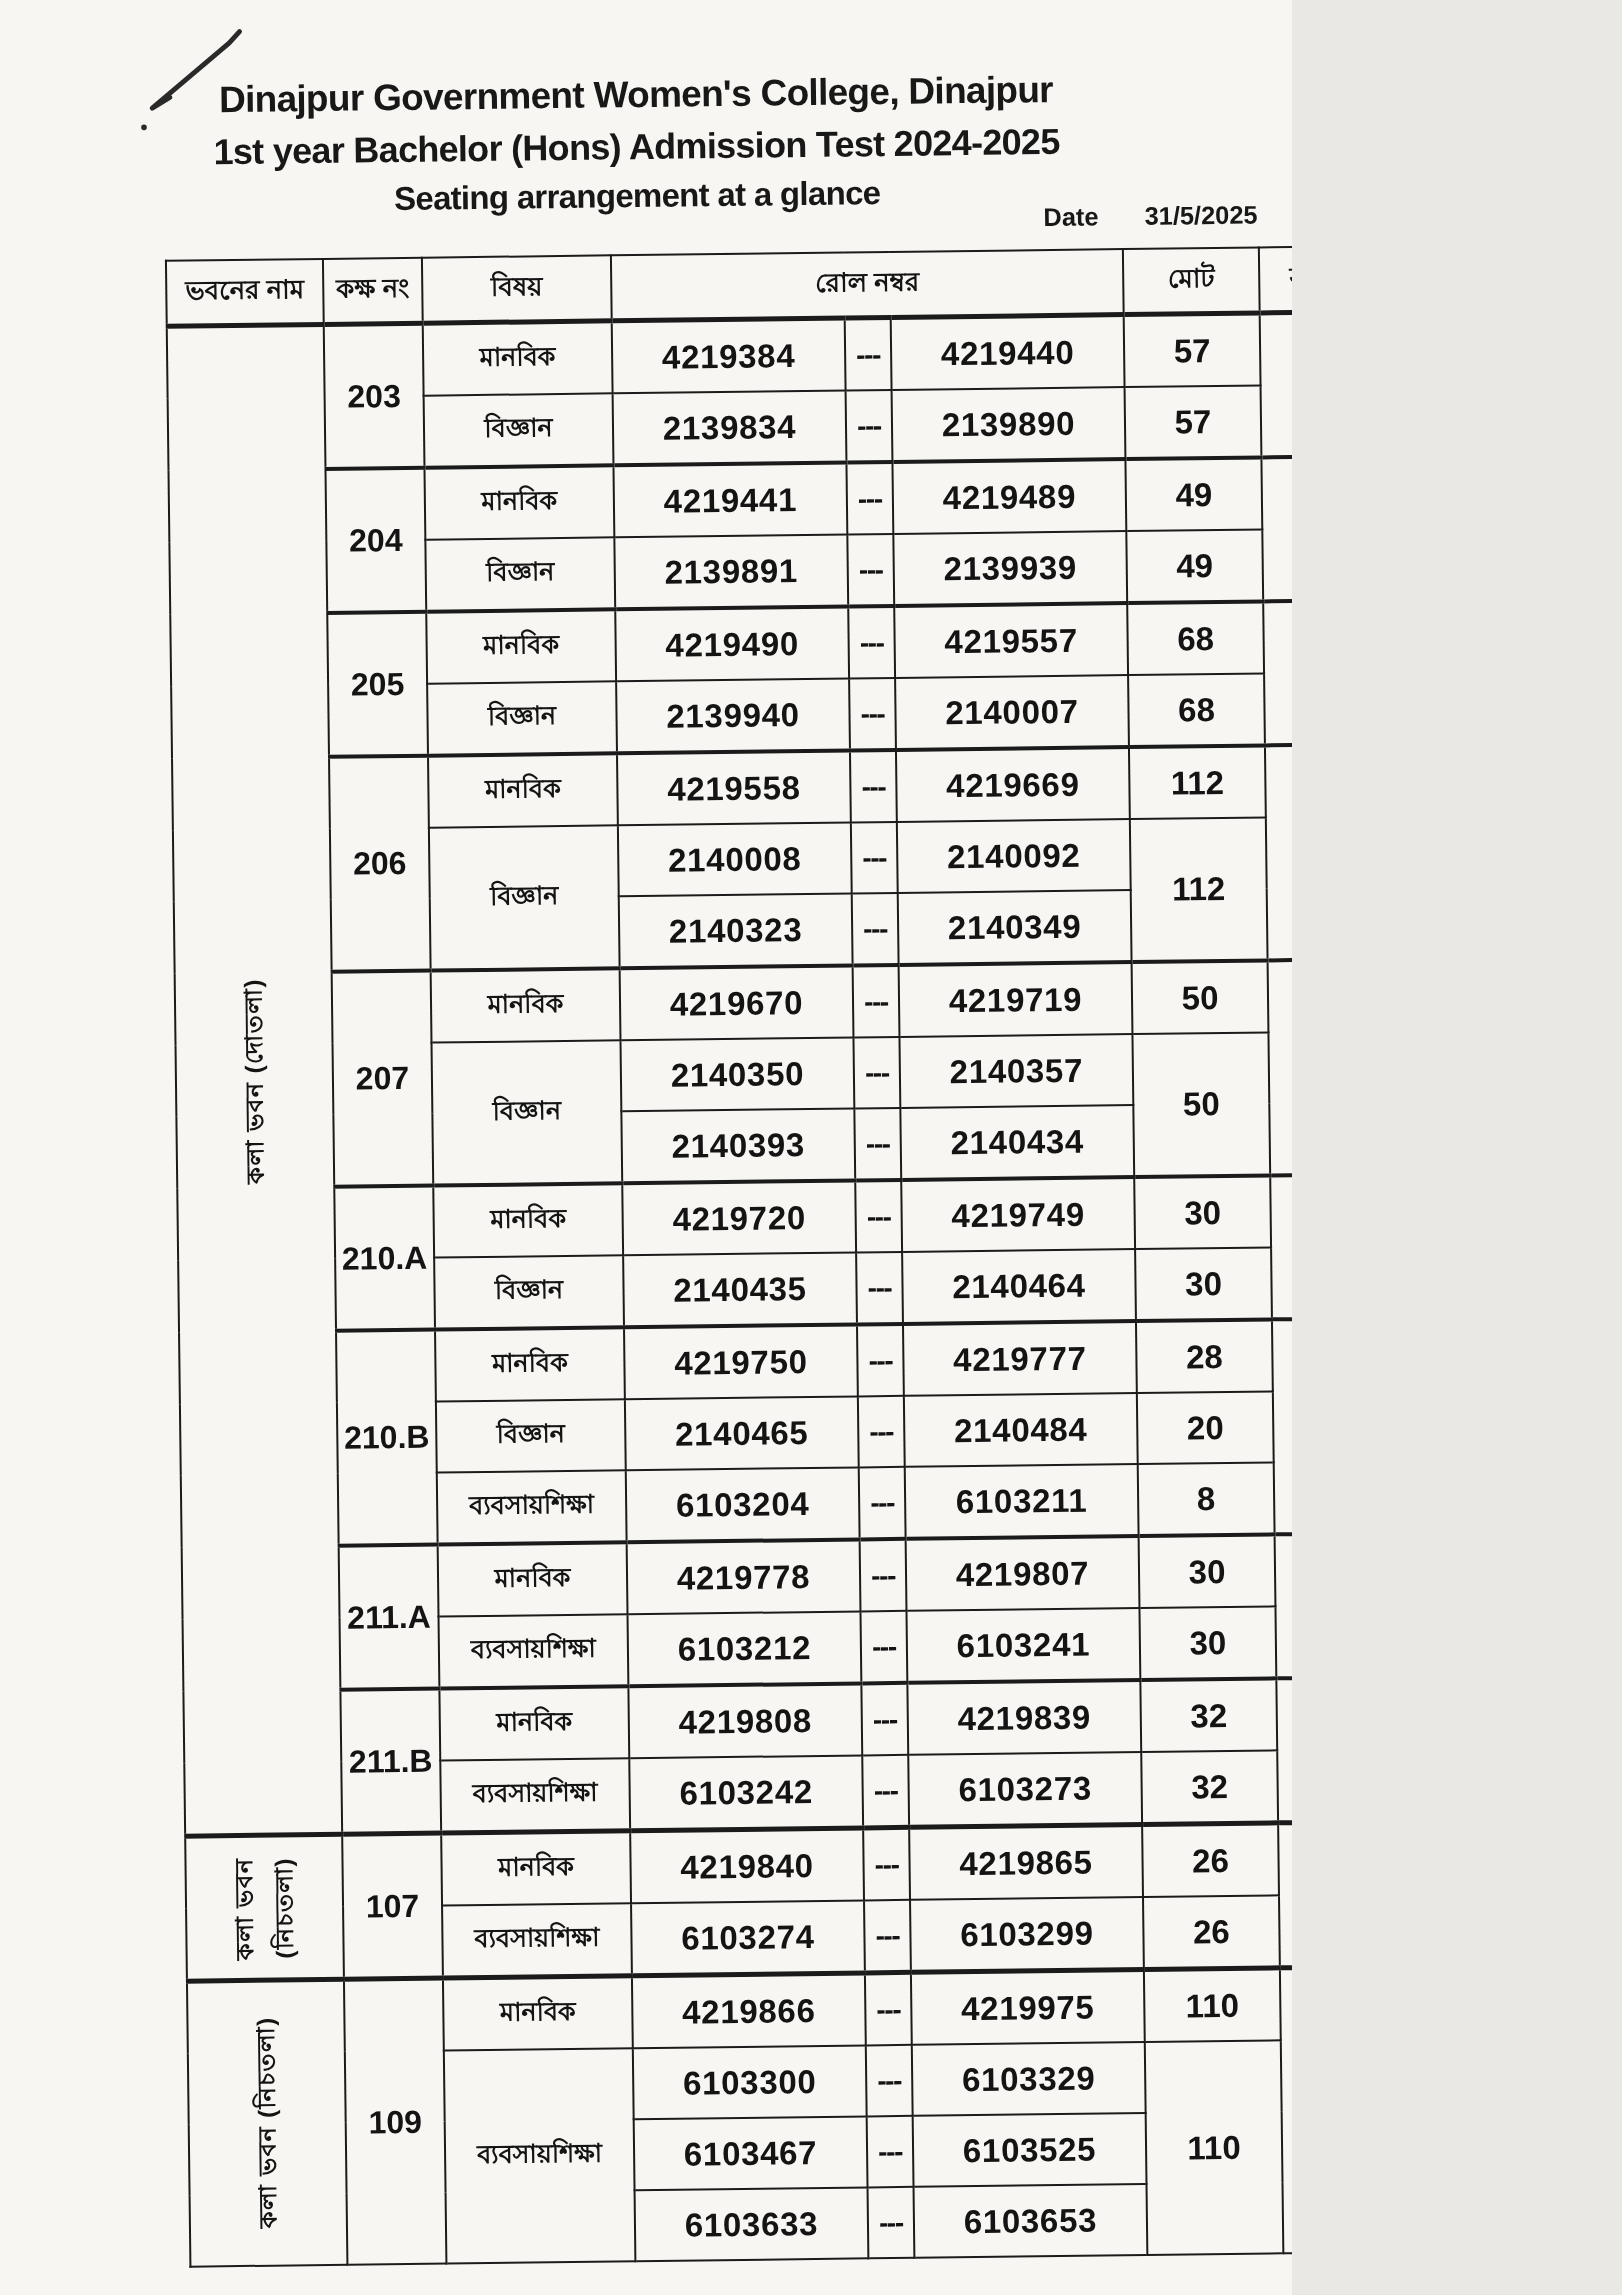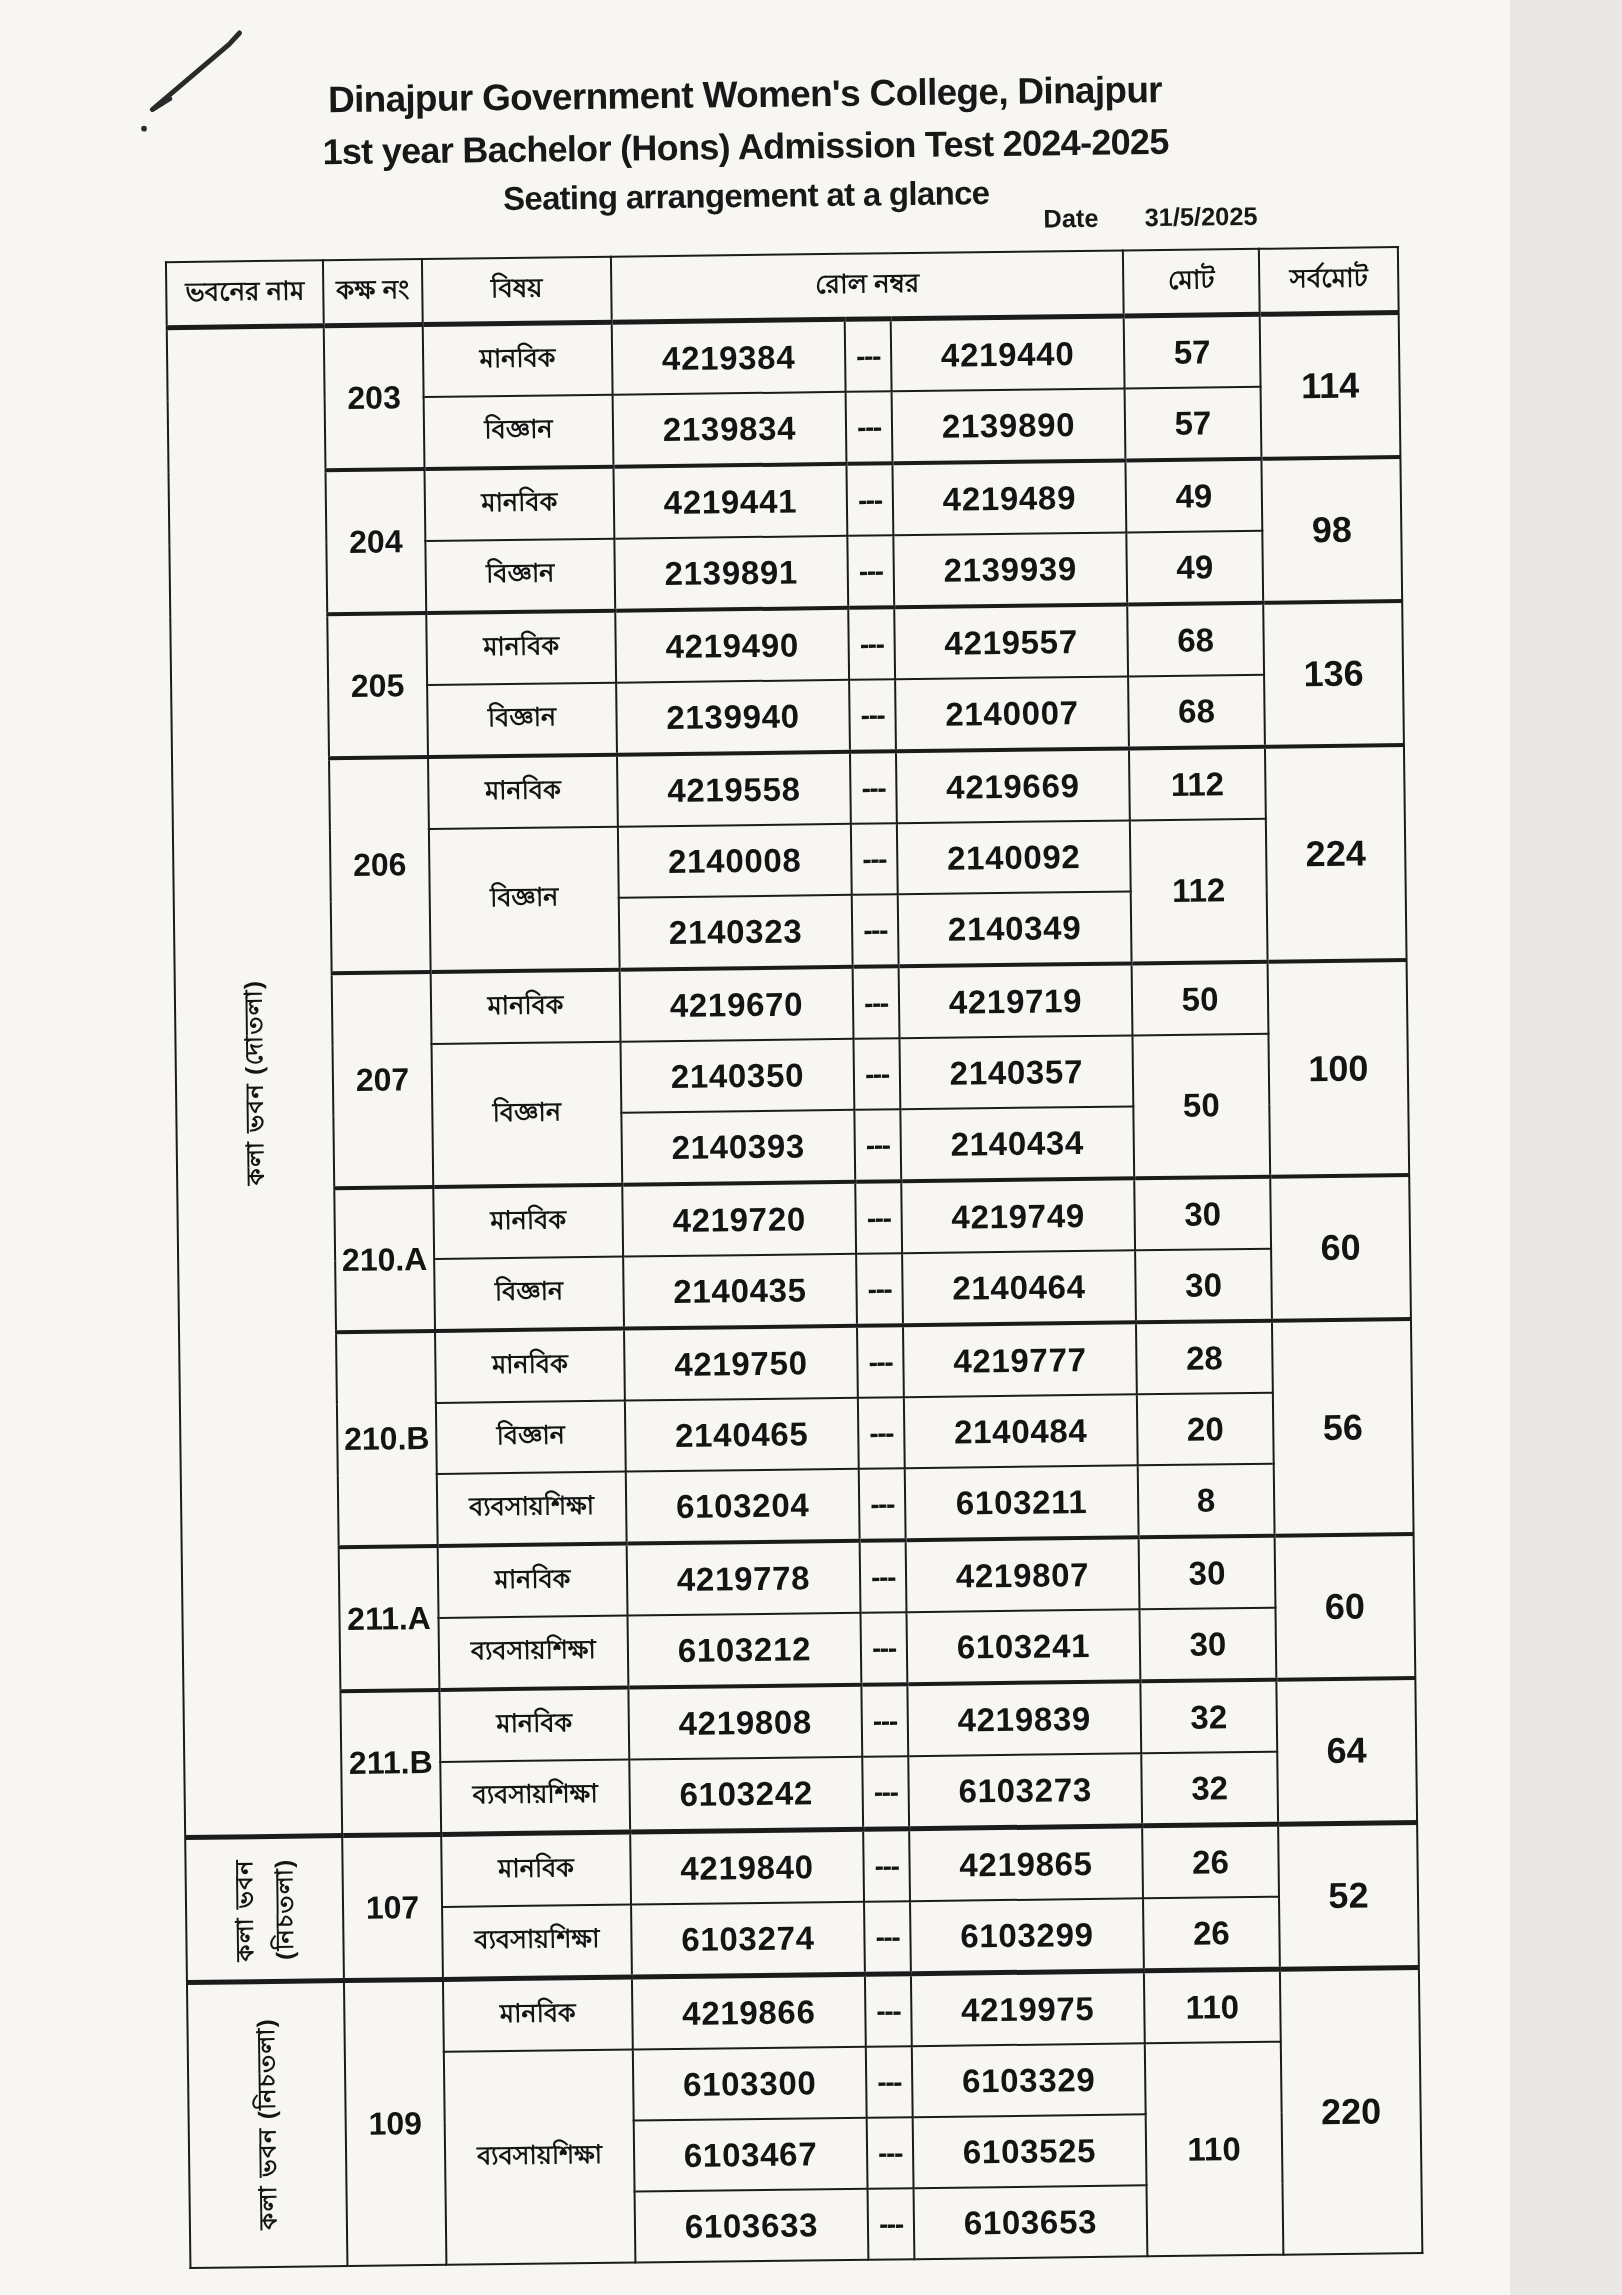--- a/index.html
+++ b/index.html
@@ -3,21 +3,21 @@
 <meta charset="utf-8">
 <style>
   html, body {
     margin: 0;
     padding: 0;
     background: #e9e8e4;
     font-family: "Liberation Sans", "DejaVu Sans", sans-serif;
   }
   .page {
     position: relative;
-    width: 1510px;
+    width: 1292px;
     height: 2295px;
     background: #f7f6f2;
     overflow: hidden;
   }
   .sheet {
     position: absolute;
     inset: 0;
     transform: rotate(-0.7deg);
     transform-origin: 50% 40%;
   }

